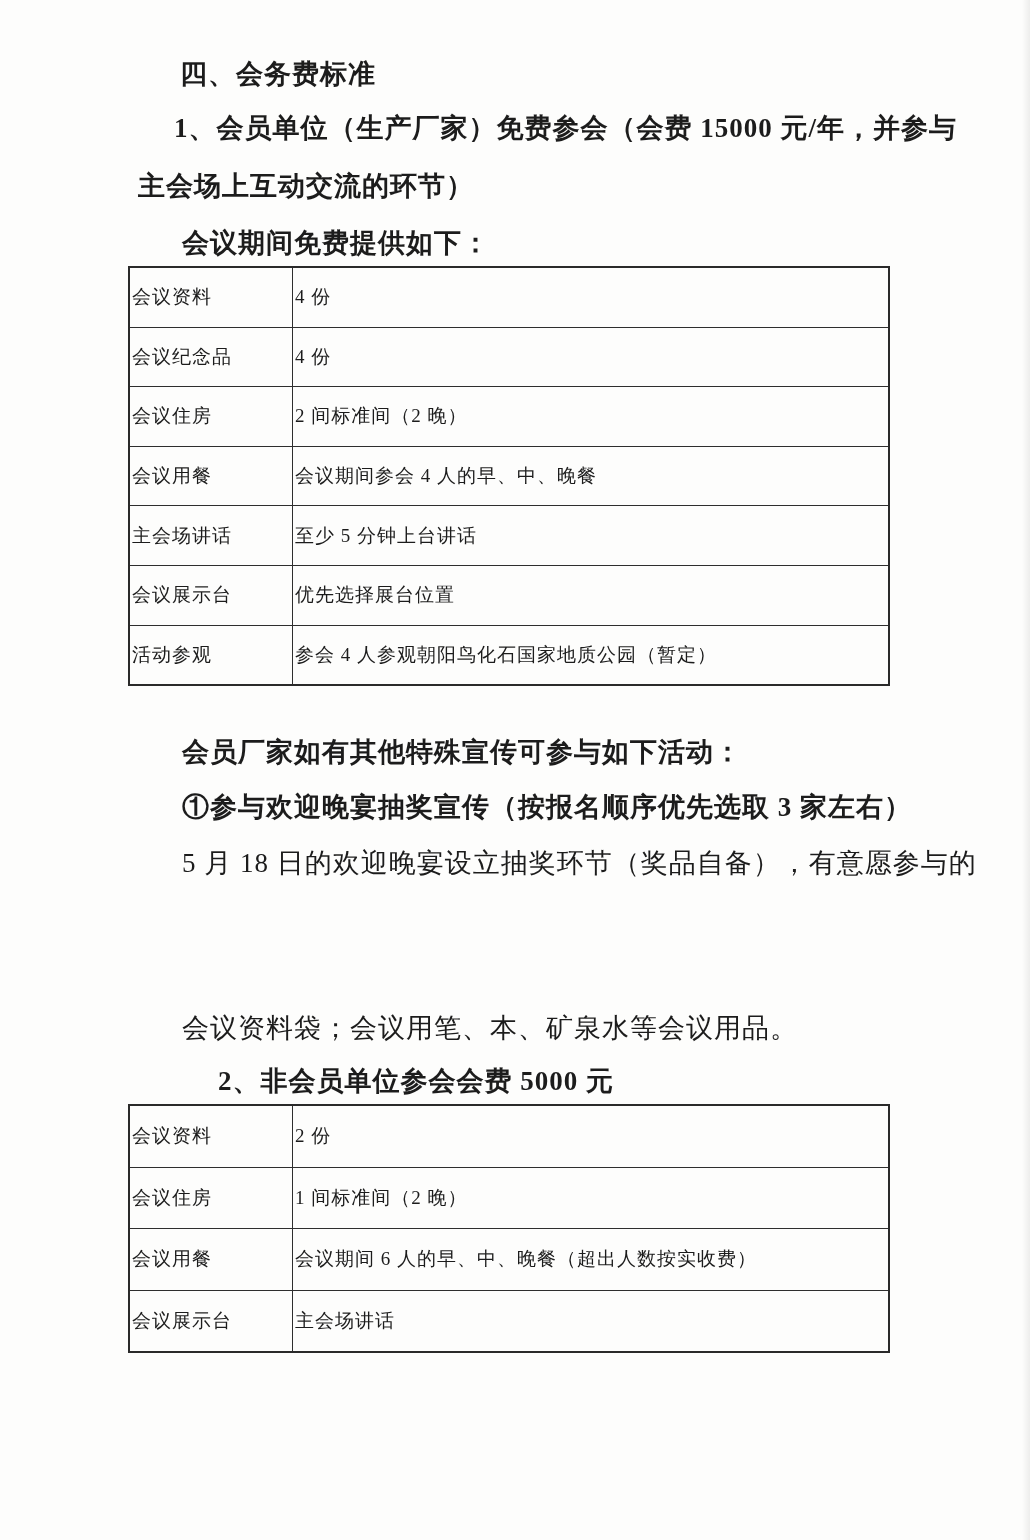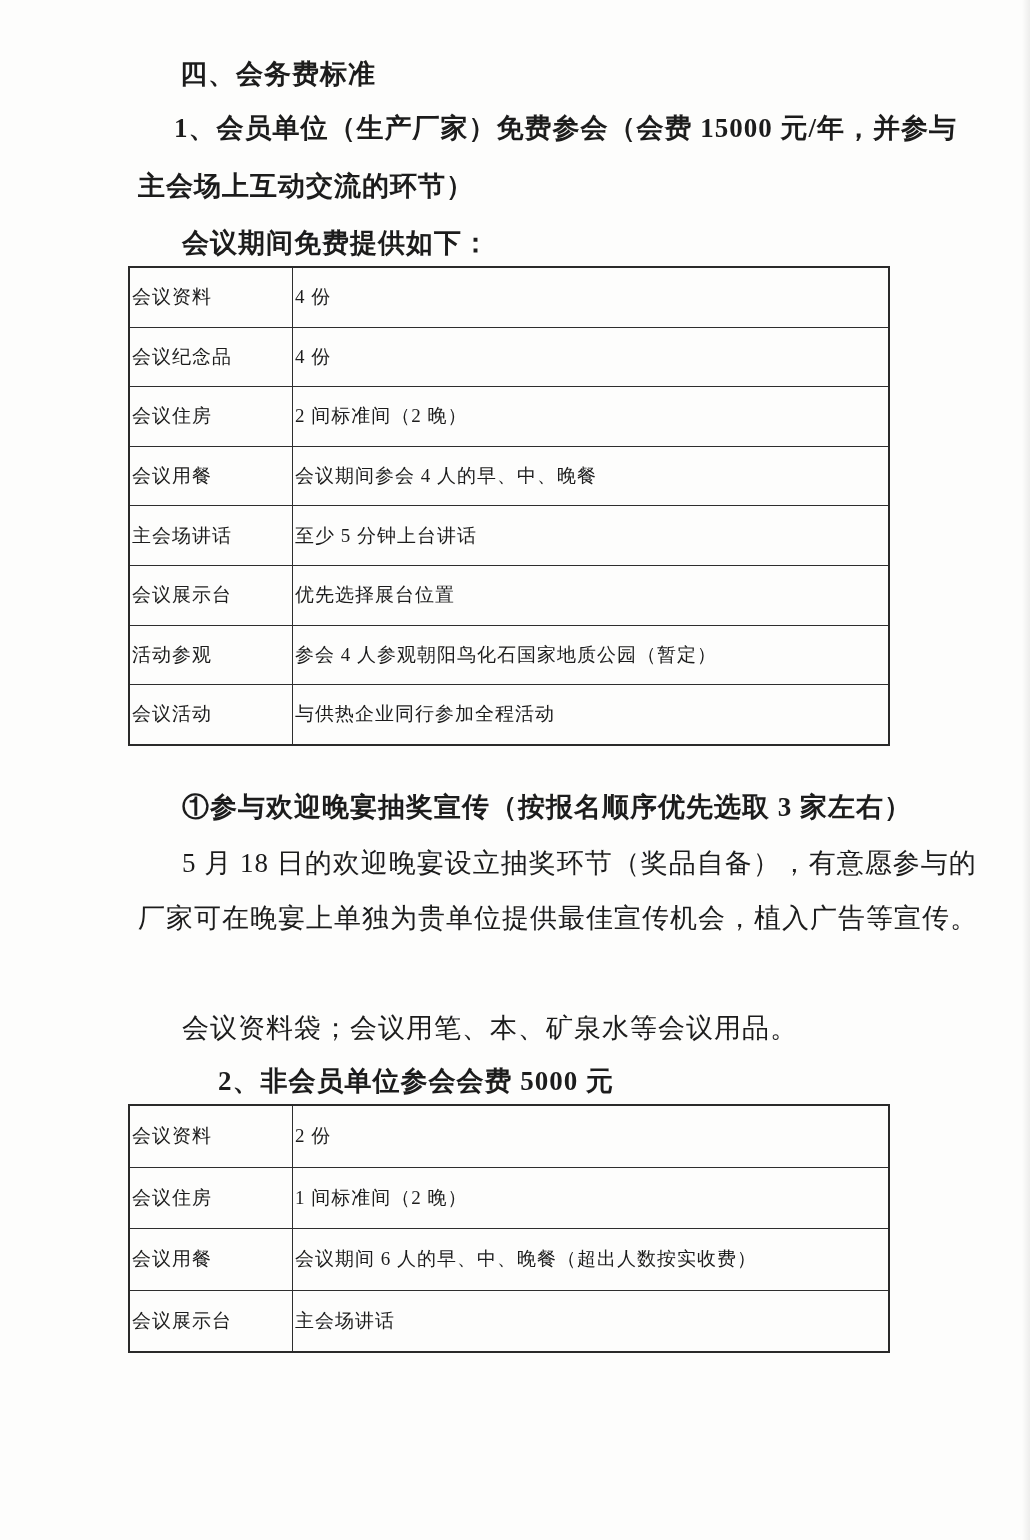--- a/index.html
+++ b/index.html
@@ -109,33 +109,29 @@
         <td class="detail-col">至少 5 分钟上台讲话</td>
       </tr>
       <tr>
         <td class="item-col">会议展示台</td>
         <td class="detail-col">优先选择展台位置</td>
       </tr>
       <tr>
         <td class="item-col">活动参观</td>
         <td class="detail-col">参会 4 人参观朝阳鸟化石国家地质公园（暂定）</td>
       </tr>
-      <tr>
-        <td class="item-col">会议活动</td>
-        <td class="detail-col">与供热企业同行参加全程活动</td>
-      </tr>
     </tbody>
   </table>
 
+  <div class="line bold" style="left:182px; top:736px;">会员厂家如有其他特殊宣传可参与如下活动：</div>
 
   <div class="line bold" style="left:182px; top:791px;">①参与欢迎晚宴抽奖宣传（按报名顺序优先选取 3 家左右）</div>
 
   <div class="line" style="left:182px; top:847px;">5 月 18 日的欢迎晚宴设立抽奖环节（奖品自备），有意愿参与的</div>
 
-  <div class="line" style="left:138px; top:902px;">厂家可在晚宴上单独为贵单位提供最佳宣传机会，植入广告等宣传。</div>
 
 
   <div class="line" style="left:182px; top:1012px;">会议资料袋；会议用笔、本、矿泉水等会议用品。</div>
 
   <div class="line bold" style="left:182px; top:1065px;margin-left:36px;">2、非会员单位参会会费 5000 元</div>
 
   <table id="nonmember-table" class="doc-table" style="top:1104px;">
     <tbody>
       <tr>
         <td class="item-col">会议资料</td>

